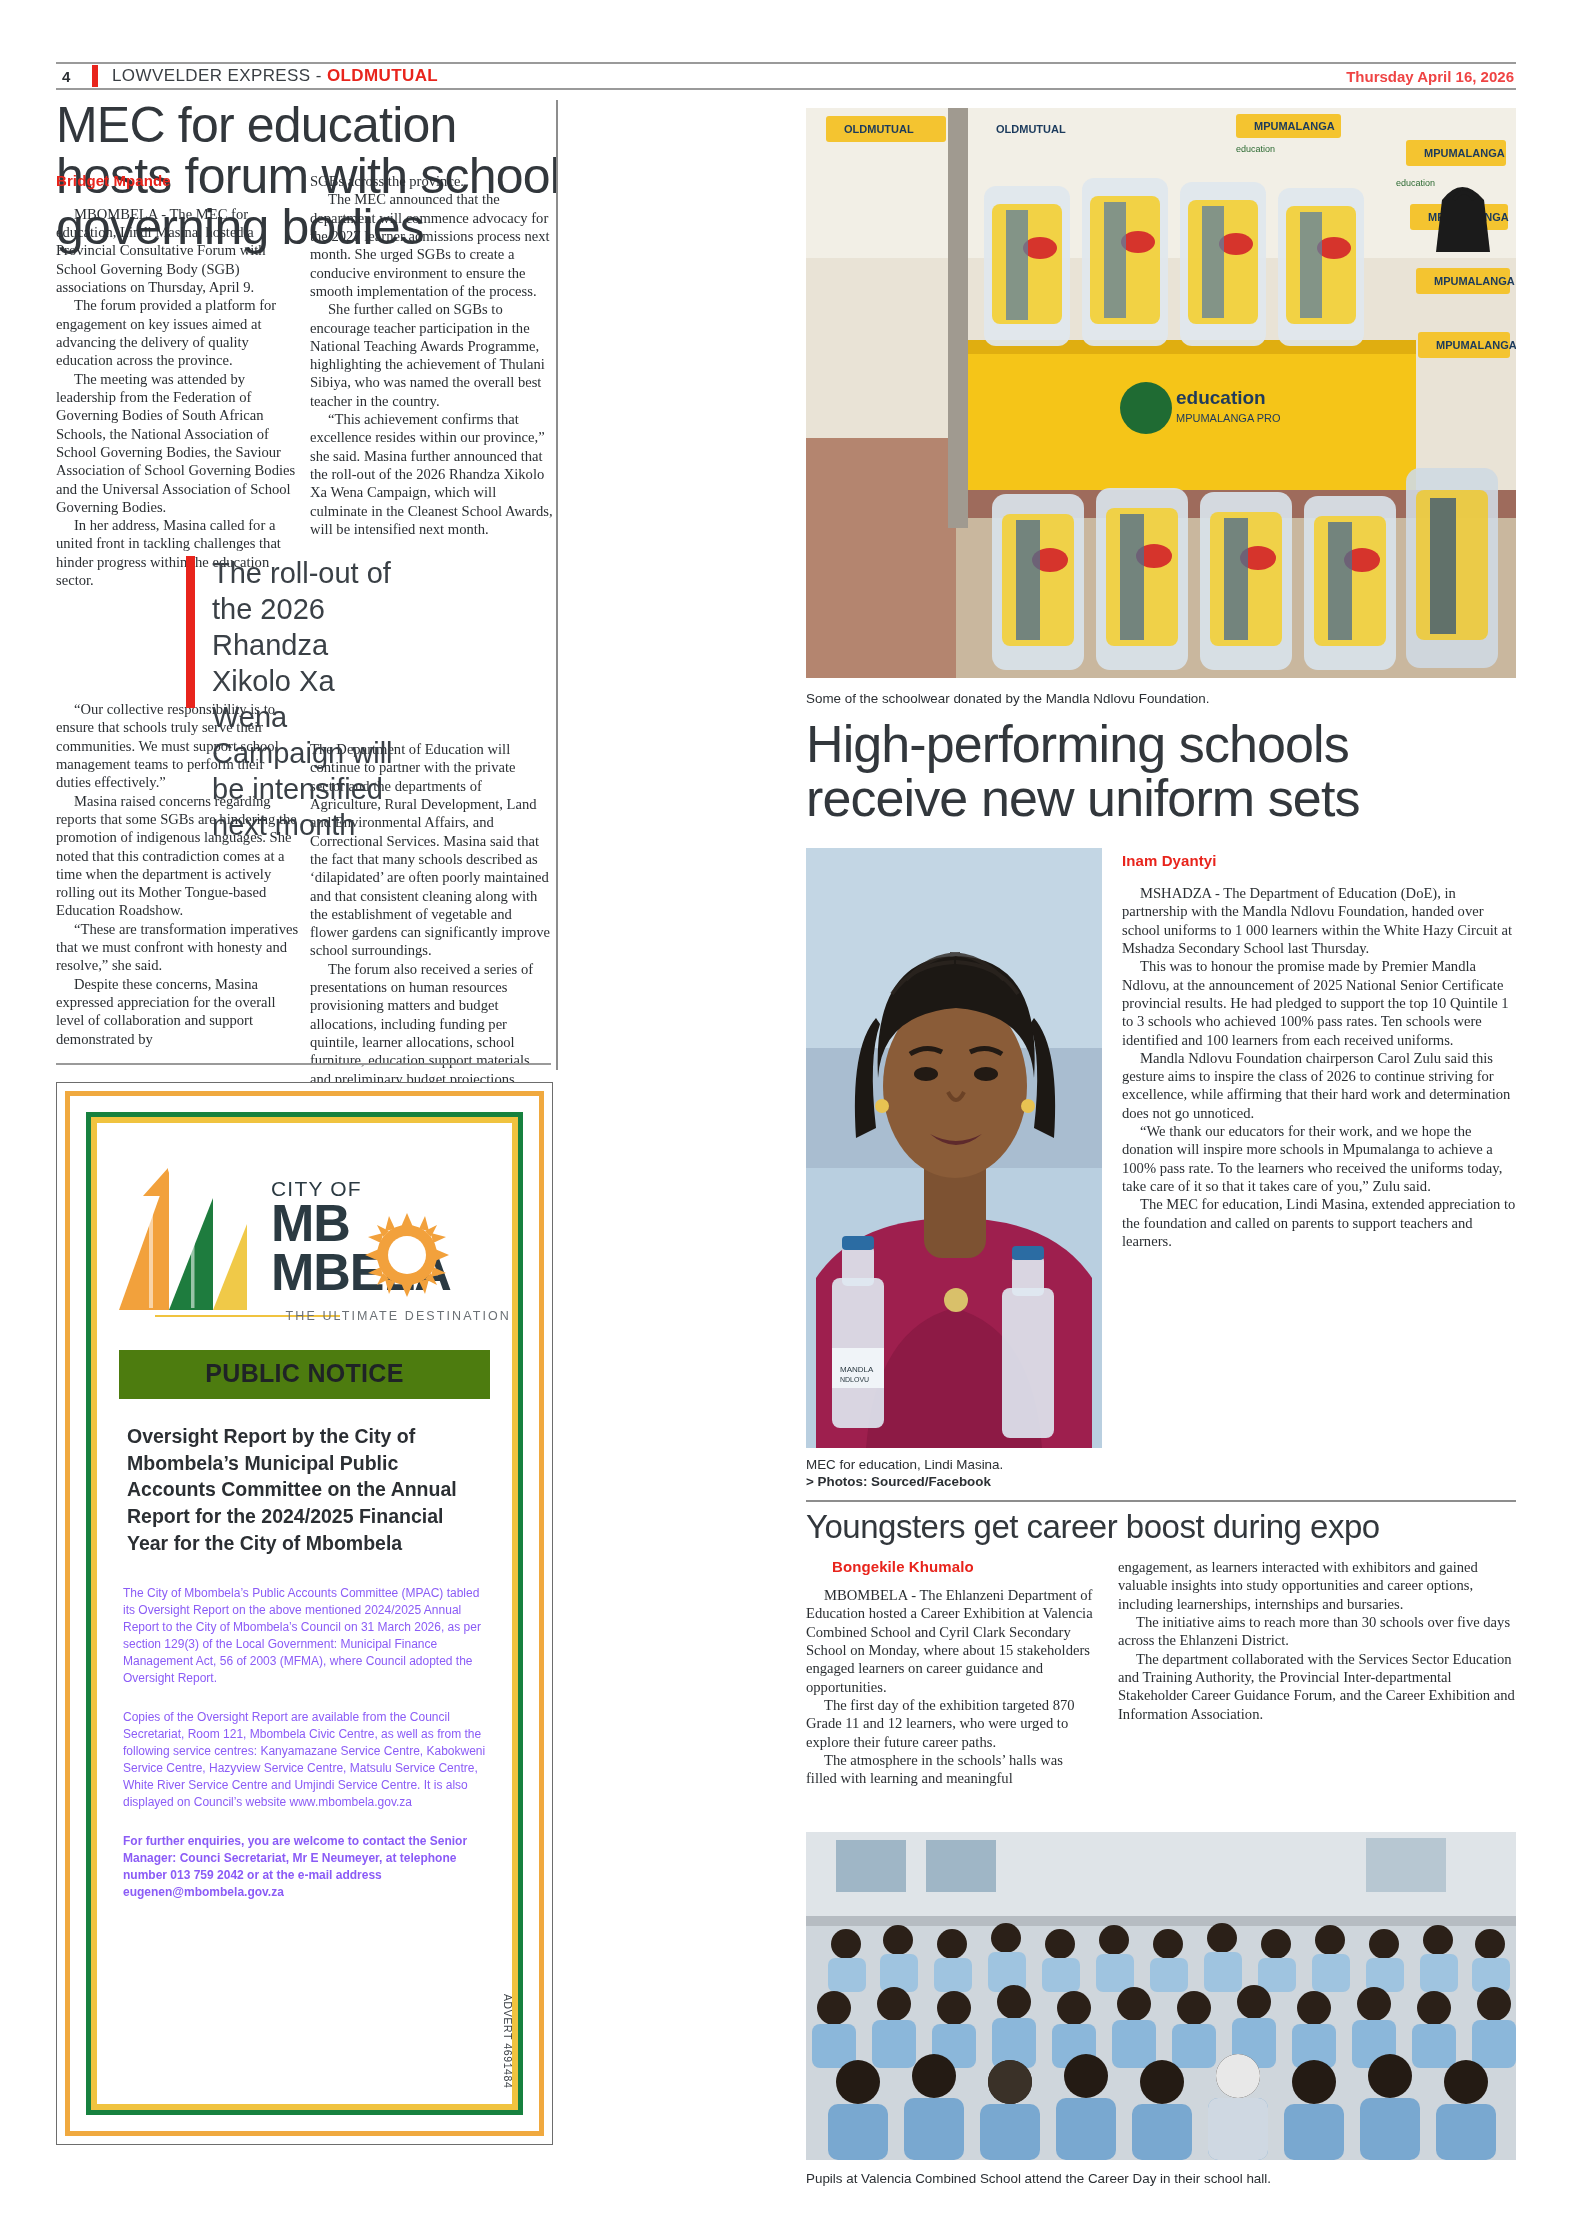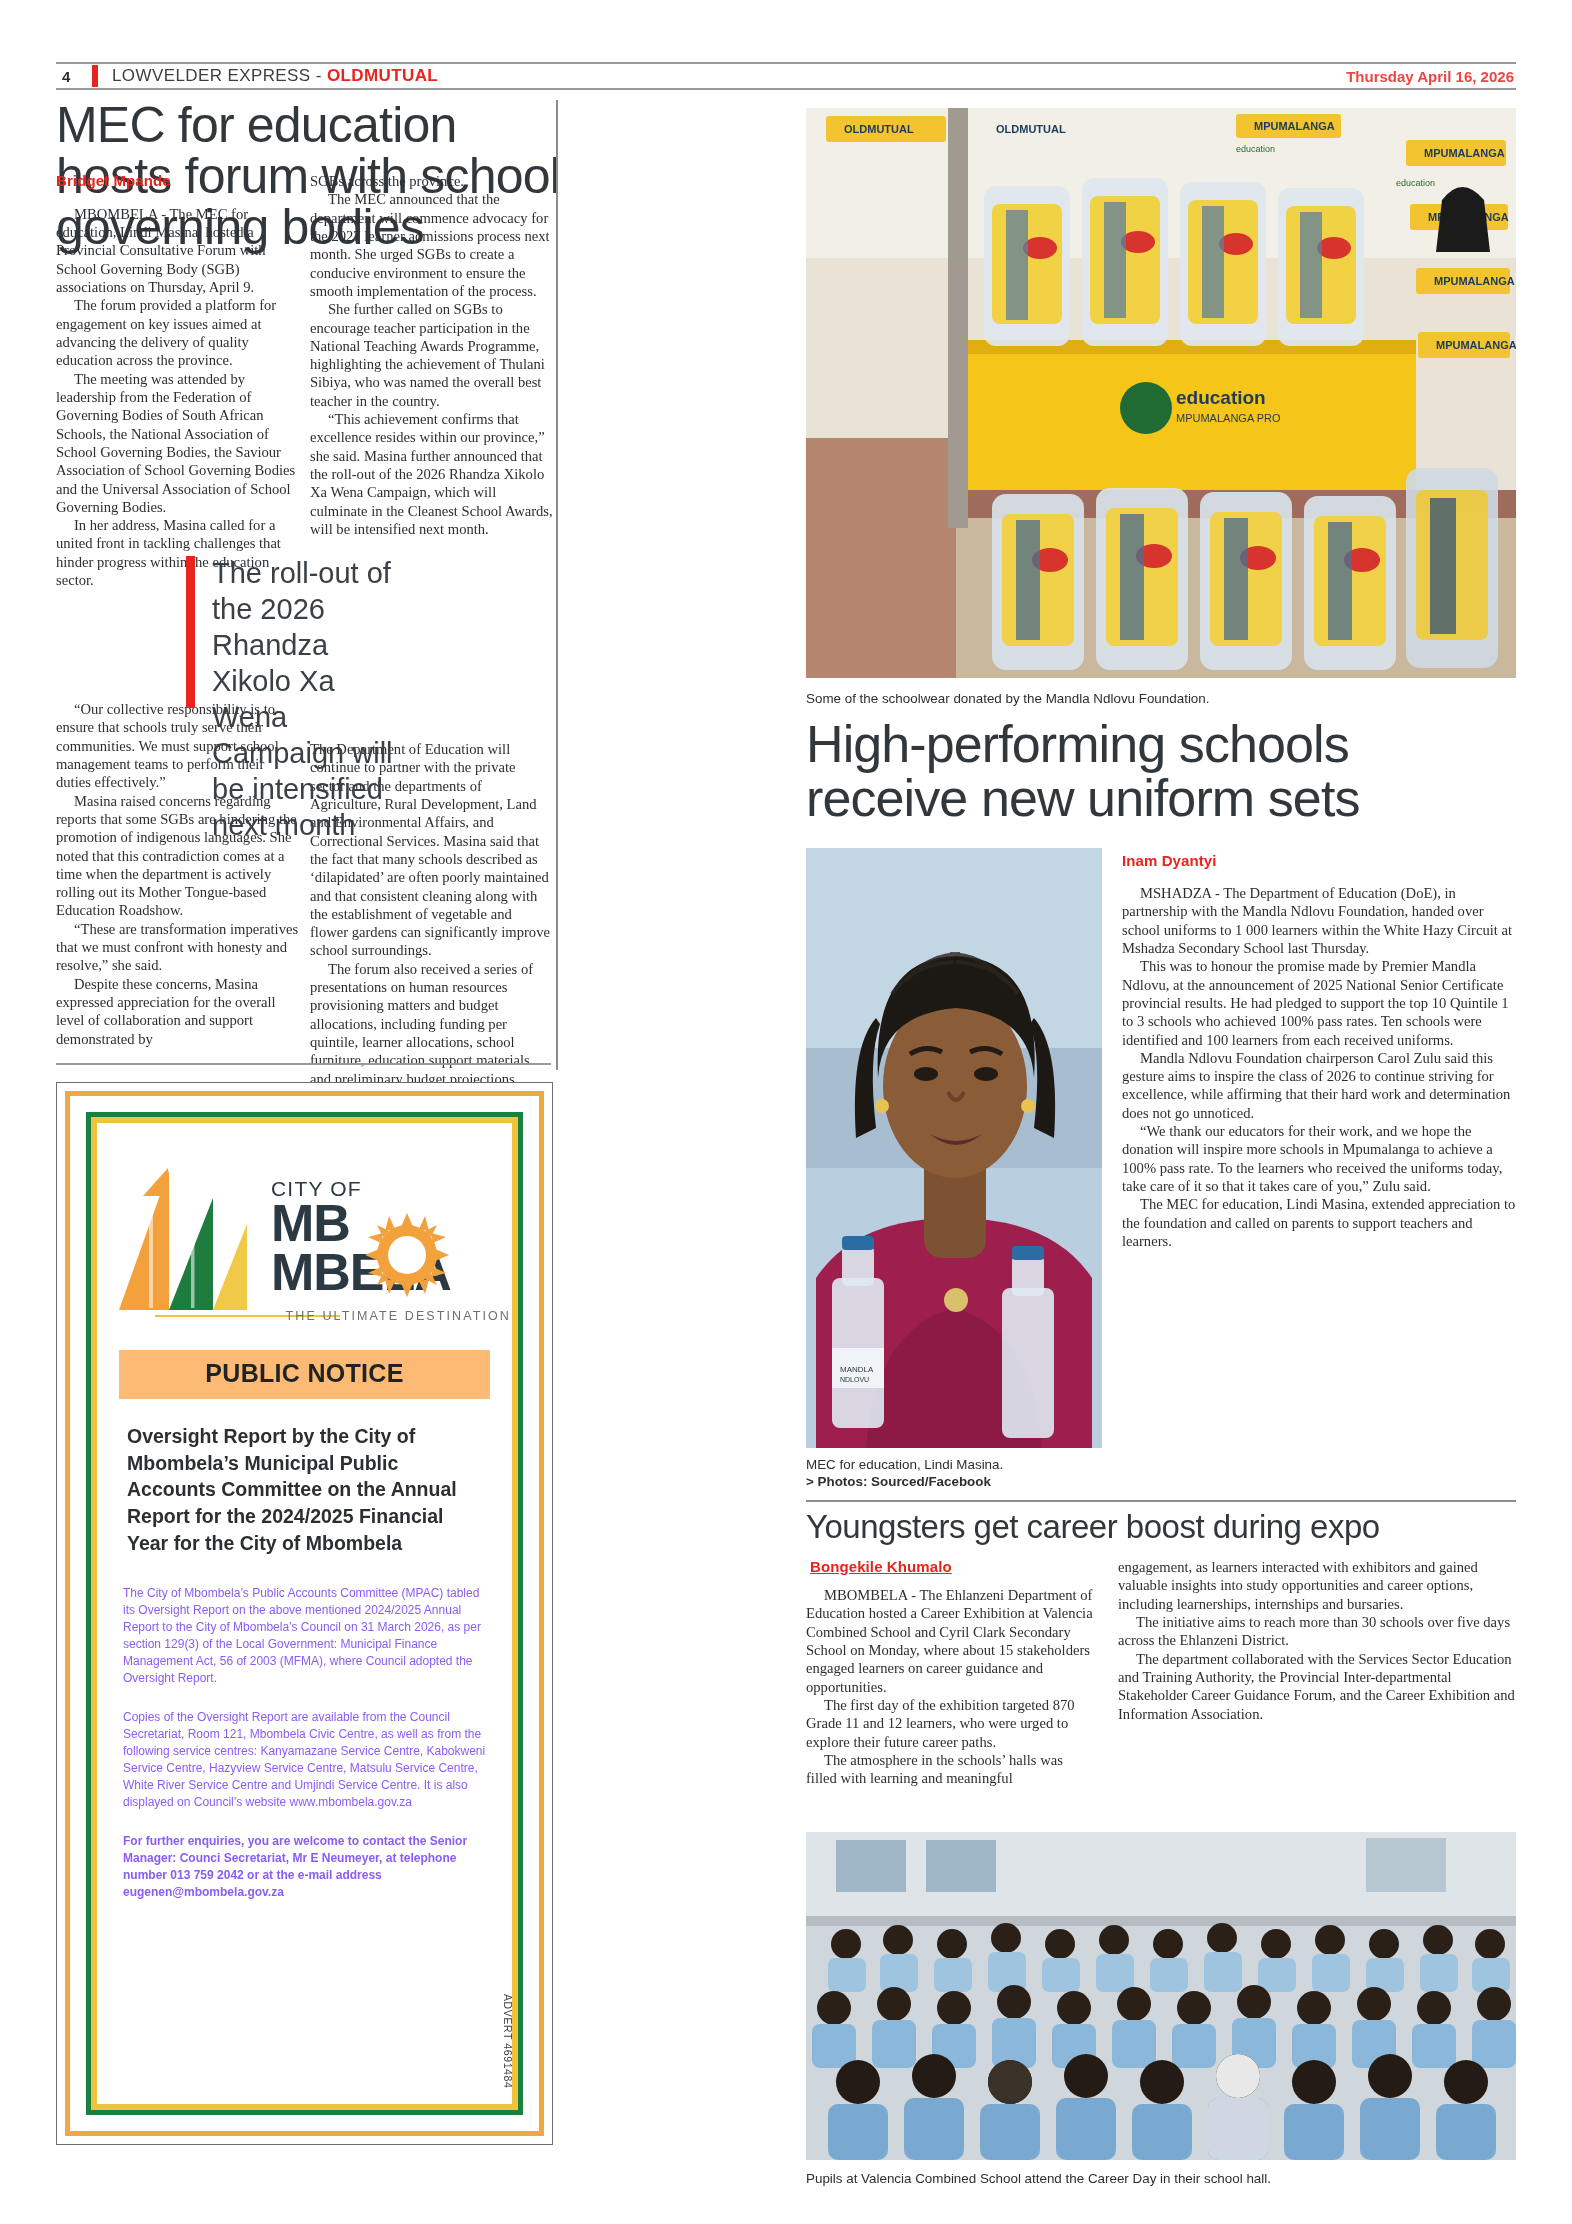--- a/index.html
+++ b/index.html
@@ -92,21 +92,21 @@
     color:#2b3a42; letter-spacing:-1px; line-height:0.95; margin-top:-2px;
   }
   .tagline {
     position:absolute; left:120px; top:150px; width:278px;
     font-family:"Liberation Sans", sans-serif; font-size:12.5px; letter-spacing:2.1px;
     color:#6b7075; text-align:right;
   }
   .tagline-rule { position:absolute; left:42px; top:156px; width:185px; height:2px; background:#f0c33f; }
 
   .public-notice-bar {
-    margin:16px 6px 0; background:#fdba74; color:#1f2326;
+    margin:16px 6px 0; background:#4d7c0f; color:#1f2326;
     font-family:"Liberation Sans", sans-serif; font-weight:bold; font-size:25px;
     text-align:center; padding:9px 0 11px; letter-spacing:0.3px;
   }
   .notice-head {
     margin:24px 14px 0; text-align:left;
     font-family:"Liberation Sans", sans-serif; font-weight:bold;
     font-size:19.5px; line-height:1.37; color:#2b2f33;
   }
   .notice-body {
     margin:28px 10px 0; font-family:"Liberation Sans", sans-serif;
@@ -435,21 +435,21 @@
     <p>This was to honour the promise made by Premier Mandla Ndlovu, at the announcement of 2025 National Senior Certificate provincial results. He had pledged to support the top 10 Quintile 1 to 3 schools who achieved 100% pass rates. Ten schools were identified and 100 learners from each received uniforms.</p>
     <p>Mandla Ndlovu Foundation chairperson Carol Zulu said this gesture aims to inspire the class of 2026 to continue striving for excellence, while affirming that their hard work and determination does not go unnoticed.</p>
     <p>“We thank our educators for their work, and we hope the donation will inspire more schools in Mpumalanga to achieve a 100% pass rate. To the learners who received the uniforms today, take care of it so that it takes care of you,” Zulu said.</p>
     <p>The MEC for education, Lindi Masina, extended appreciation to the foundation and called on parents to support teachers and learners.</p>
   </div>
 
   <div class="rule-h" style="left:806px; top:1500px; width:710px; height:2px;"></div>
 
   <div class="headline3" style="left:806px; top:1510px; width:712px;">Youngsters get career boost during expo</div>
 
-  <div class="byline-red" style="position:absolute; left:810px; top:1558px;text-decoration:underline;">Bongekile Khumalo</div>
+  <div class="byline-red" style="position:absolute; left:832px; top:1558px;">Bongekile Khumalo</div>
 
   <div class="col" style="left:806px; top:1586px; width:290px;">
     <p>MBOMBELA - The Ehlanzeni Department of Education hosted a Career Exhibition at Valencia Combined School and Cyril Clark Secondary School on Monday, where about 15 stakeholders engaged learners on career guidance and opportunities.</p>
     <p>The first day of the exhibition targeted 870 Grade 11 and 12 learners, who were urged to explore their future career paths.</p>
     <p>The atmosphere in the schools’ halls was filled with learning and meaningful</p>
   </div>
 
   <div class="col" style="left:1118px; top:1558px; width:398px;">
     <p class="noind">engagement, as learners interacted with exhibitors and gained valuable insights into study opportunities and career options, including learnerships, internships and bursaries.</p>
     <p>The initiative aims to reach more than 30 schools over five days across the Ehlanzeni District.</p>

